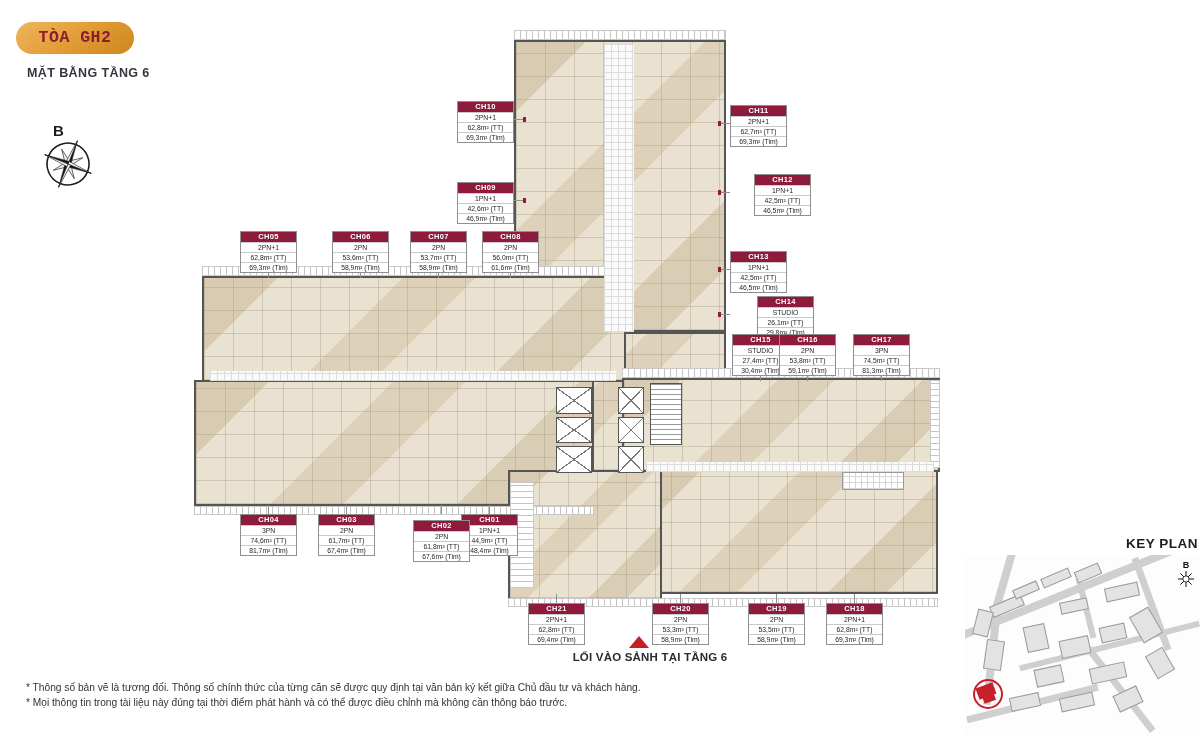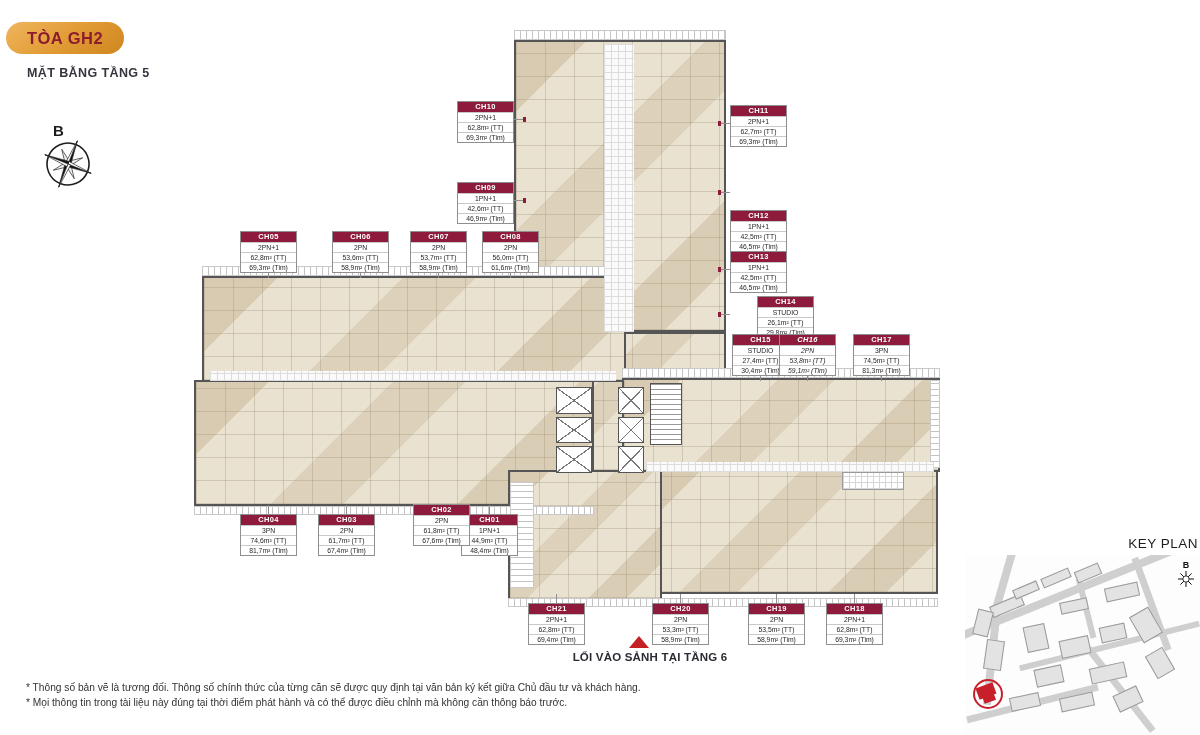--- a/index.html
+++ b/index.html
@@ -1,22 +1,22 @@
 <!DOCTYPE html>
 <html><head>
 <meta charset="utf-8">
 <style>
   html,body{margin:0;padding:0;background:#fff;}
   body{width:1200px;height:735px;overflow:hidden;font-family:"Liberation Sans",sans-serif;}
   .canvas{position:relative;width:1200px;height:735px;background:#fff;}
 
   
-  .badge{position:absolute;left:6px;top:22px;width:118px;height:32px;border-radius:16px;
+  .badge{position:absolute;left:16px;top:22px;width:118px;height:32px;border-radius:16px;
     background:linear-gradient(145deg,#f0b55e 0%,#e09a33 55%,#cf861f 100%);
-    color:#8c1c2e;font-weight:bold;font-size:16.5px;line-height:32px;text-align:center;letter-spacing:.5px;}
+    color:#8c1c2e;font-weight:bold;font-size:16.5px;line-height:32px;text-align:center;letter-spacing:.5px;font-family:Liberation Mono, monospace;}
   .subtitle{position:absolute;left:27px;top:66px;font-size:12.5px;font-weight:bold;color:#35353f;letter-spacing:.4px;}
 
   
   .compass{position:absolute;left:38px;top:122px;width:80px;height:90px;}
   .compass-b{position:absolute;left:15px;top:0;font-size:15px;font-weight:bold;color:#1c1c1c;}
   .compass svg{position:absolute;left:2px;top:14px;}
 
   
   .plan{position:absolute;inset:0;}
   .wing{position:absolute;box-sizing:border-box;border:2px solid #555;background-color:#eae2d1;
@@ -53,38 +53,38 @@
   .tri-up{position:absolute;width:0;height:0;border-left:10px solid transparent;border-right:10px solid transparent;
     border-bottom:12px solid #C42127;z-index:5;}
   .entrance-text{position:absolute;font-size:11.5px;font-weight:bold;color:#2b2b33;letter-spacing:.2px;
     width:210px;text-align:center;z-index:5;}
 
   
   .footnotes{position:absolute;left:26px;top:681px;font-size:10.2px;line-height:14.5px;color:#333;}
 
   
   .keyplan-title{position:absolute;left:1040px;top:536px;width:158px;text-align:right;
-    font-size:13.5px;font-weight:normal;color:#1d1d1d;letter-spacing:.5px;}
+    font-size:13.5px;font-weight:bold;color:#1d1d1d;letter-spacing:.5px;}
   .kp-map{position:absolute;left:965px;top:555px;width:235px;height:180px;background:#fdfdfd;
     overflow:hidden;border-bottom:2px solid #9a9a9a;}
   .kp-road{position:absolute;background:#cfcfcf;}
   .kp-bld{position:absolute;background:#e3e3e3;border:1px solid #9a9a9a;box-sizing:border-box;}
   .kp-red{position:absolute;background:#C8202A;z-index:3;}
   .kp-marker{position:absolute;width:30px;height:30px;border:2.5px solid #C8202A;border-radius:50%;
     box-sizing:border-box;z-index:4;background:transparent;}
   .kp-compass{position:absolute;left:211px;top:5px;width:20px;text-align:center;z-index:2;}
   .kp-compass .b{font-size:9px;font-weight:bold;color:#111;display:block;line-height:10px;}
 </style>
 </head>
 <body>
 
 <div class="canvas">
 
   <div class="badge">TÒA GH2</div>
-  <div class="subtitle">MẶT BẰNG TẦNG 5</div>
+  <div class="subtitle">MẶT BẰNG TẦNG 6</div>
 
   <div class="compass">
     <span class="compass-b">B</span>
     <svg width="56" height="56" viewBox="-28 -28 56 56" style="transform:rotate(22deg)">
       <circle r="21" fill="none" stroke="#1e1e1e" stroke-width="1.6"></circle>
       <g stroke="#1e1e1e" stroke-width="0.6">
         <g>
           <polygon transform="rotate(45)" points="0,-16 2.2,-3 0,0 -2.2,-3" fill="#eee"></polygon>
           <polygon transform="rotate(135)" points="0,-16 2.2,-3 0,0 -2.2,-3" fill="#eee"></polygon>
           <polygon transform="rotate(225)" points="0,-16 2.2,-3 0,0 -2.2,-3" fill="#eee"></polygon>
@@ -134,21 +134,21 @@
         <div class="lift"></div>
       </div>
       <div class="stair" style="left: 650px; top: 383px; width: 30px; height: 60px;"></div>
       <div class="unit" style="left: 461px; top: 514px;">
         <div class="unit-hdr">CH01</div>
         <div class="unit-row">1PN+1</div>
         <div class="unit-row">44,9m² (TT)</div>
         <div class="unit-row">48,4m² (Tim)</div>
       </div>
       <div class="conn" style="left: 489px; top: 505px; width: 1px; height: 9px;"></div>
-      <div class="unit" style="left: 413px; top: 504px;">
+      <div class="unit" style="left: 413px; top: 520px;">
         <div class="unit-hdr">CH02</div>
         <div class="unit-row">2PN</div>
         <div class="unit-row">61,8m² (TT)</div>
         <div class="unit-row">67,6m² (Tim)</div>
       </div>
       <div class="conn" style="left: 441px; top: 505px; width: 1px; height: 9px;"></div>
       <div class="unit" style="left: 318px; top: 514px;">
         <div class="unit-hdr">CH03</div>
         <div class="unit-row">2PN</div>
         <div class="unit-row">61,7m² (TT)</div>
@@ -207,21 +207,21 @@
       <div class="conn" style="left: 514px; top: 119px; width: 9px; height: 1px;"></div>
       <div class="conn-tip" style="left: 523px; top: 117px; width: 3px; height: 5px;"></div>
       <div class="unit" style="left: 730px; top: 105px;">
         <div class="unit-hdr">CH11</div>
         <div class="unit-row">2PN+1</div>
         <div class="unit-row">62,7m² (TT)</div>
         <div class="unit-row">69,3m² (Tim)</div>
       </div>
       <div class="conn" style="left: 721px; top: 123px; width: 9px; height: 1px;"></div>
       <div class="conn-tip" style="left: 718px; top: 121px; width: 3px; height: 5px;"></div>
-      <div class="unit" style="left: 730px; top: 174px; margin-top: 36px;">
+      <div class="unit" style="left: 754px; top: 174px;">
         <div class="unit-hdr">CH12</div>
         <div class="unit-row">1PN+1</div>
         <div class="unit-row">42,5m² (TT)</div>
         <div class="unit-row">46,5m² (Tim)</div>
       </div>
       <div class="conn" style="left: 721px; top: 192px; width: 9px; height: 1px;"></div>
       <div class="conn-tip" style="left: 718px; top: 190px; width: 3px; height: 5px;"></div>
       <div class="unit" style="left: 730px; top: 251px;">
         <div class="unit-hdr">CH13</div>
         <div class="unit-row">1PN+1</div>
@@ -238,21 +238,21 @@
       </div>
       <div class="conn" style="left: 721px; top: 314px; width: 9px; height: 1px;"></div>
       <div class="conn-tip" style="left: 718px; top: 312px; width: 3px; height: 5px;"></div>
       <div class="unit" style="left: 732px; top: 334px;">
         <div class="unit-hdr">CH15</div>
         <div class="unit-row">STUDIO</div>
         <div class="unit-row">27,4m² (TT)</div>
         <div class="unit-row">30,4m² (Tim)</div>
       </div>
       <div class="conn" style="left: 760px; top: 372px; width: 1px; height: 9px;"></div>
-      <div class="unit" style="left: 779px; top: 334px; font-style: italic;">
+      <div class="unit" style="left: 779px; top: 334px;">
         <div class="unit-hdr">CH16</div>
         <div class="unit-row">2PN</div>
         <div class="unit-row">53,8m² (TT)</div>
         <div class="unit-row">59,1m² (Tim)</div>
       </div>
       <div class="conn" style="left: 807px; top: 372px; width: 1px; height: 9px;"></div>
       <div class="unit" style="left: 853px; top: 334px;">
         <div class="unit-hdr">CH17</div>
         <div class="unit-row">3PN</div>
         <div class="unit-row">74,5m² (TT)</div>

